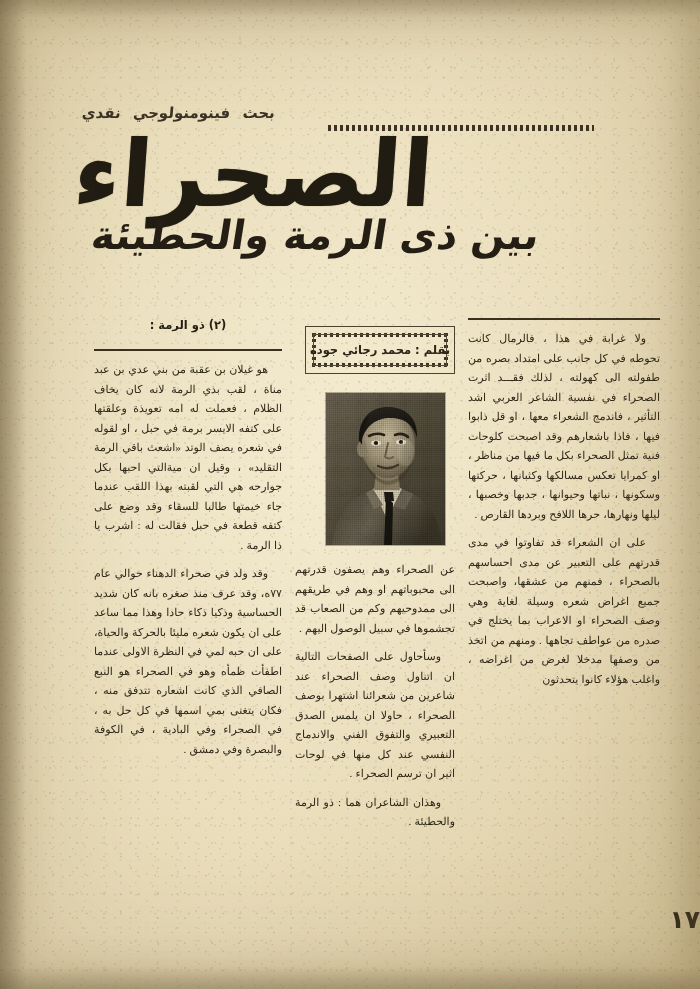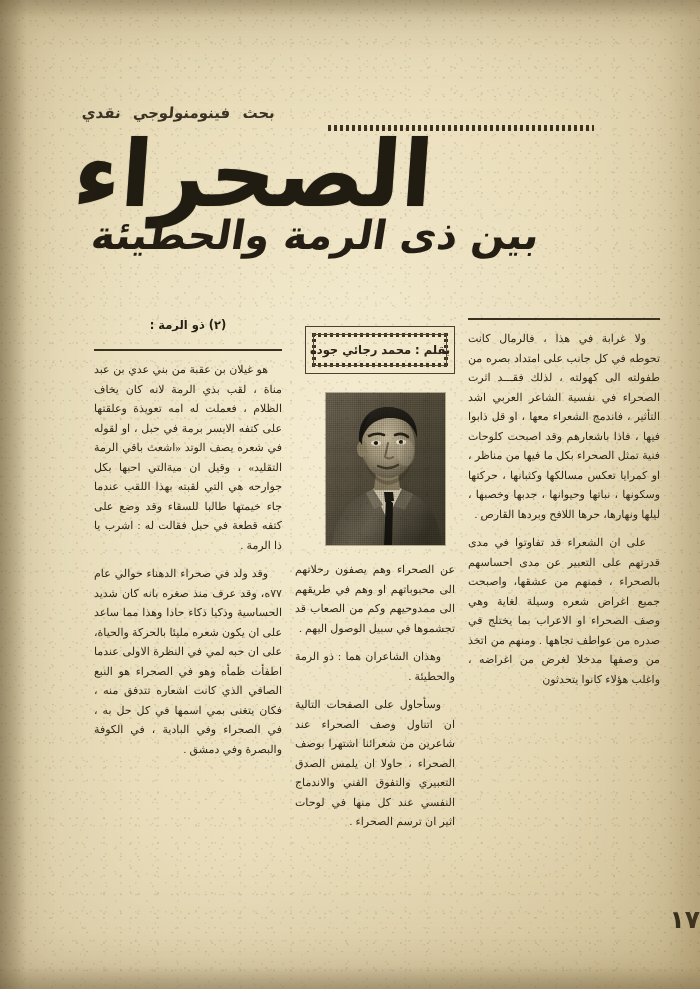--- a/index.html
+++ b/index.html
@@ -229,23 +229,23 @@
           <path d="M52 73 q10 5 20 -1" stroke="#453c2a" stroke-width="2.4" fill="none" stroke-linecap="round"></path>
 
           <path d="M38 62 q6 24 24 26 q20 -3 25 -25 q-4 26 -25 29 q-20 -3 -24 -30 Z" fill="rgba(60,53,36,.35)"></path>
 
           <ellipse cx="80" cy="60" rx="9" ry="13" fill="rgba(236,226,200,.18)"></ellipse>
         </svg>
         <span id="halftone"></span>
       </div>
 
       <div style="margin-top:242px;">
-        <p class="ptext noindent">عن الصحراء وهم يصفون رحلاتهم الى محبوباتهم او وهم في طريقهم الى ممدوحيهم وكم من الصعاب قد تجشموها في سبيل الوصول اليهم .</p>
+        <p class="ptext noindent">عن الصحراء وهم يصفون قدرتهم الى محبوباتهم او وهم في طريقهم الى ممدوحيهم وكم من الصعاب قد تجشموها في سبيل الوصول اليهم .</p>
+        <p class="ptext">وسأحاول على الصفحات التالية ان اتناول وصف الصحراء عند شاعرين من شعرائنا اشتهرا بوصف الصحراء ، حاولا ان يلمس الصدق التعبيري والتفوق الفني والاندماج النفسي عند كل منها في لوحات اثير ان ترسم الصحراء .</p>
         <p class="ptext">وهذان الشاعران هما : ذو الرمة والحطيئة .</p>
-        <p class="ptext">وسأحاول على الصفحات التالية ان اتناول وصف الصحراء عند شاعرين من شعرائنا اشتهرا بوصف الصحراء ، حاولا ان يلمس الصدق التعبيري والتفوق الفني والاندماج النفسي عند كل منها في لوحات اثير ان ترسم الصحراء .</p>
       </div>
     </div>
 
     <div class="col" id="col-left">
       <div class="col-head">(٢) ذو الرمة :</div>
       <div class="rule"></div>
       <p class="ptext">هو غيلان بن عقبة من بني عدي بن عبد مناة ، لقب بذي الرمة لانه كان يخاف الظلام ، فعملت له امه تعويذة وعلقتها على كتفه الايسر برمة في حبل ، او لقوله في شعره يصف الوتد «اشعث باقي الرمة التقليد» ، وقيل ان ميةالتي احبها بكل جوارحه هي التي لقبته بهذا اللقب عندما جاء خيمتها طالبا للسقاء وقد وضع على كتفه قطعة في حبل فقالت له : اشرب يا ذا الرمة .</p>
       <p class="ptext">وقد ولد في صحراء الدهناء حوالي عام ٧٧ه، وقد عرف منذ صغره بانه كان شديد الحساسية وذكيا ذكاء حادا وهذا مما ساعد على ان يكون شعره مليئا بالحركة والحياة، على ان حبه لمي في النظرة الاولى عندما اطفأت ظمأه وهو في الصحراء هو النبع الصافي الذي كانت اشعاره تتدفق منه ، فكان يتغنى بمي اسمها في كل حل به ، في الصحراء وفي البادية ، في الكوفة والبصرة وفي دمشق .</p>
     </div>
 

